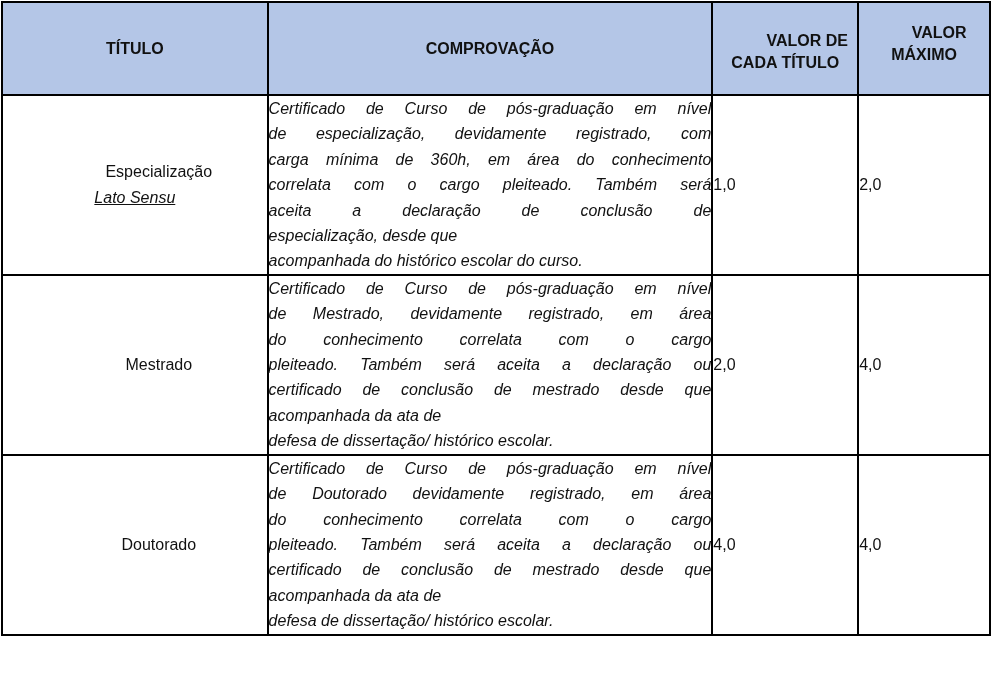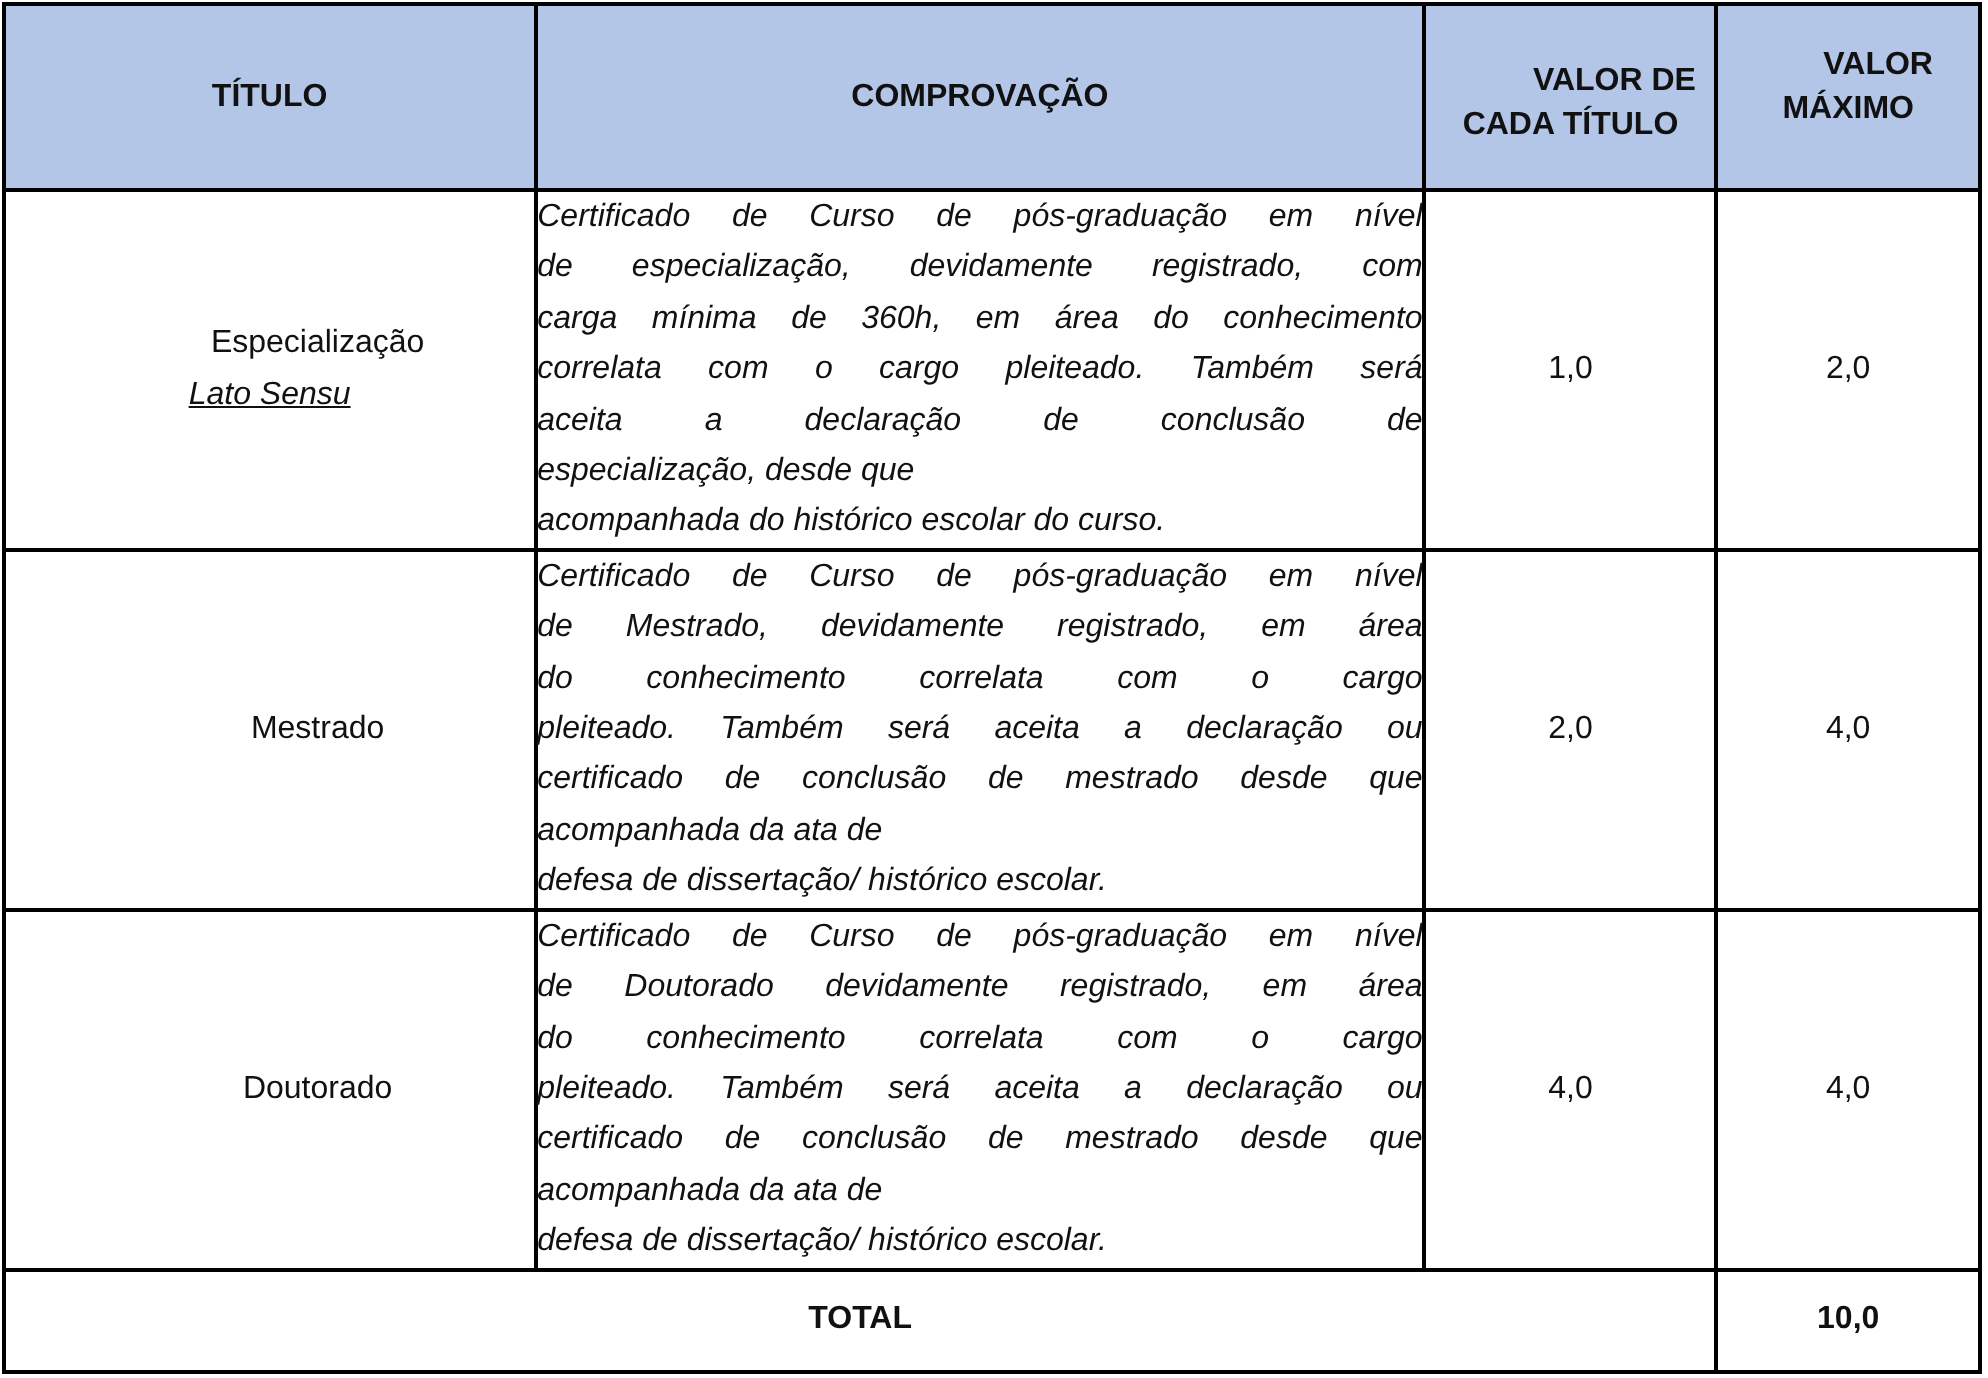--- a/index.html
+++ b/index.html
@@ -32,21 +32,21 @@
   td.title-cell .main { display: block; margin-left: 48px; }
   td.proof-cell {
     font-size: 16px; line-height: 25.4px;
     text-align: justify;
     padding: 0 20px 0 11px;
     vertical-align: top;
     font-style: italic;
   }
   td.proof-cell .ln { display: block; text-align: justify; text-align-last: justify; white-space: nowrap; }
   td.proof-cell .ln.last { text-align-last: left; }
-  td.num-cell { text-align: center; font-size: 16px; }
+  td.num-cell { font-size: 16px; }
   tr.r1 td { height: 172px; }
   tr.r2 td { height: 177px; }
   tr.r3 td { height: 178px; }
   tr.total td { height: 49px; font-weight: bold; font-size: 16px; text-align: center; }
   .hdr-valor { display:block; padding-top: 6px; margin-left: 44px; }
   .hdr-max { display:block; margin-top: -10px; margin-left: 30px; }
 </style>
 </head>
 <body>
 
@@ -116,18 +116,14 @@
       <span class="ln">do conhecimento correlata com o cargo</span>
       <span class="ln">pleiteado. Também será aceita a declaração ou</span>
       <span class="ln">certificado de conclusão de mestrado desde que</span>
       <span class="ln last">acompanhada da ata de</span>
       <span class="ln last">defesa de dissertação/ histórico escolar.</span>
     </td>
     <td class="num-cell">4,0</td>
     <td class="num-cell">4,0</td>
   </tr>
 
-  <tr class="total">
-    <td colspan="3">TOTAL</td>
-    <td>10,0</td>
-  </tr>
 </tbody>
   </table>
 
 </body></html>

